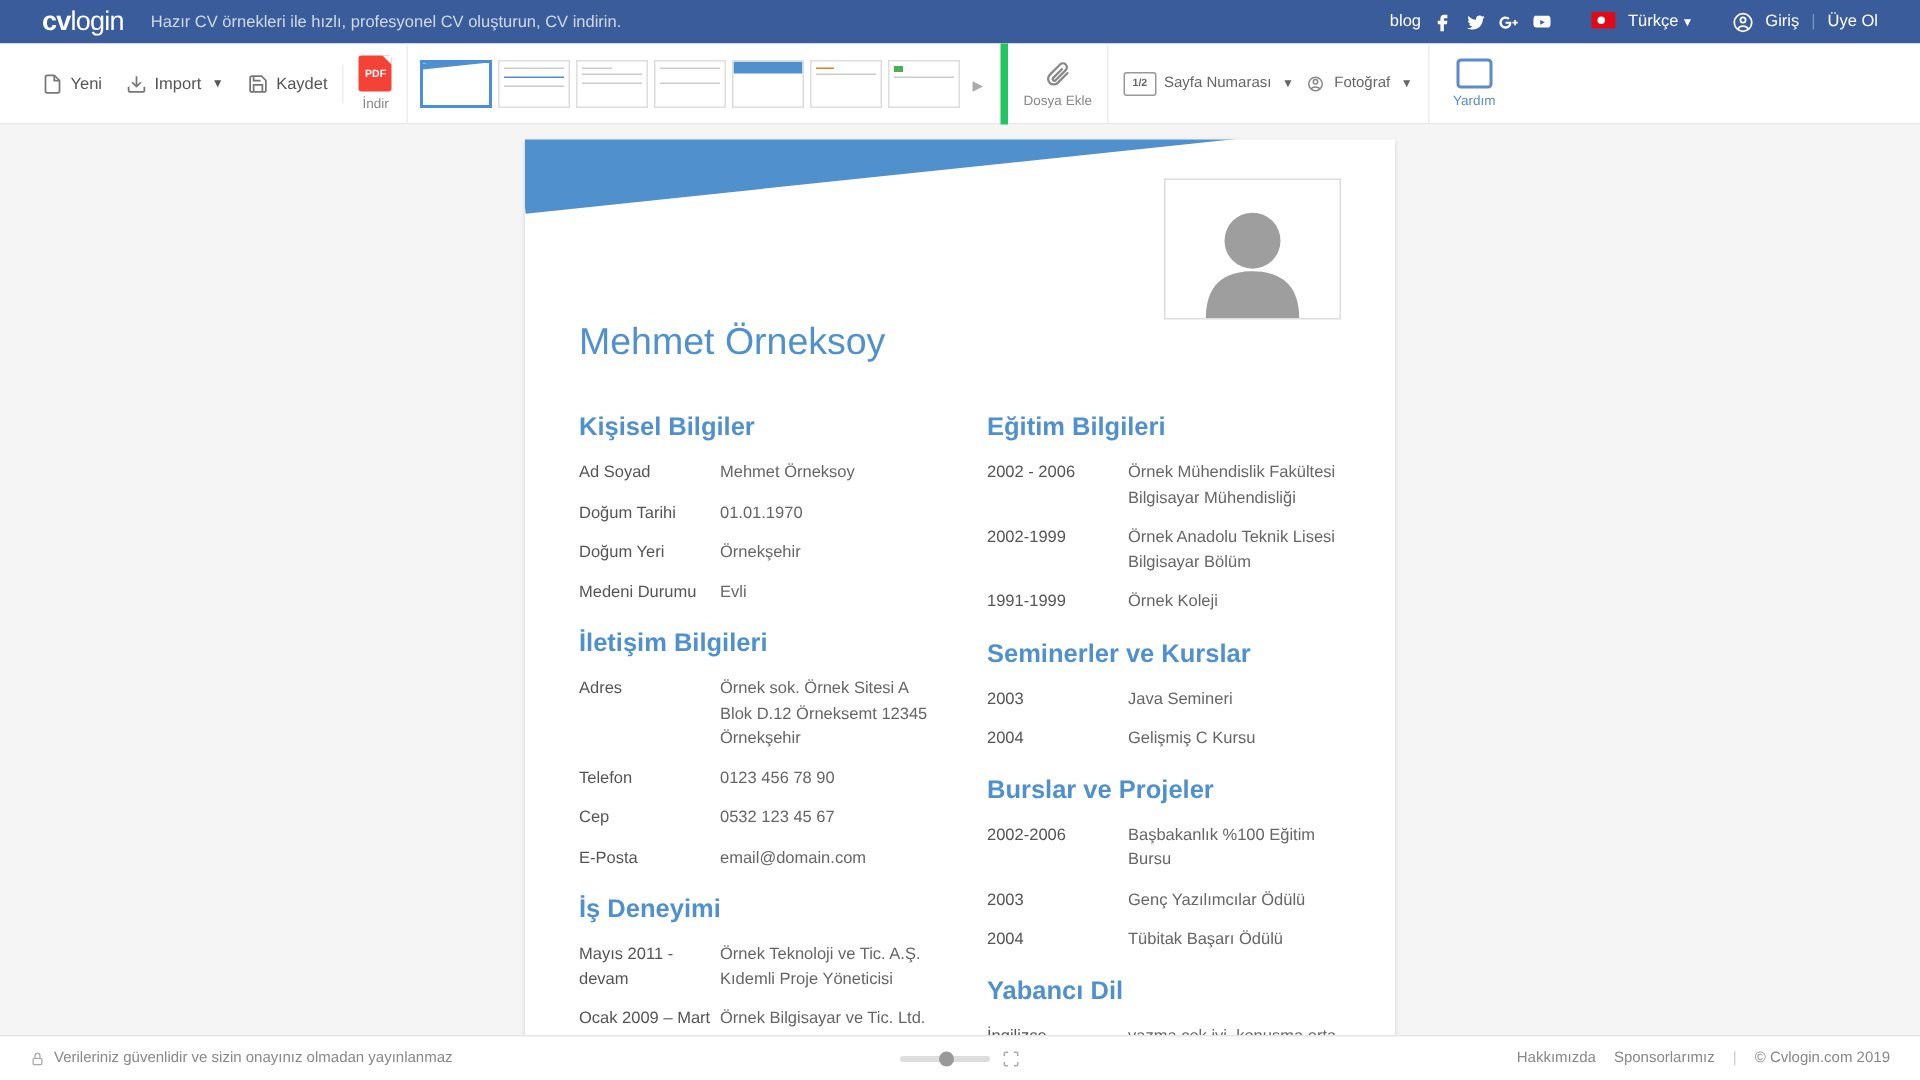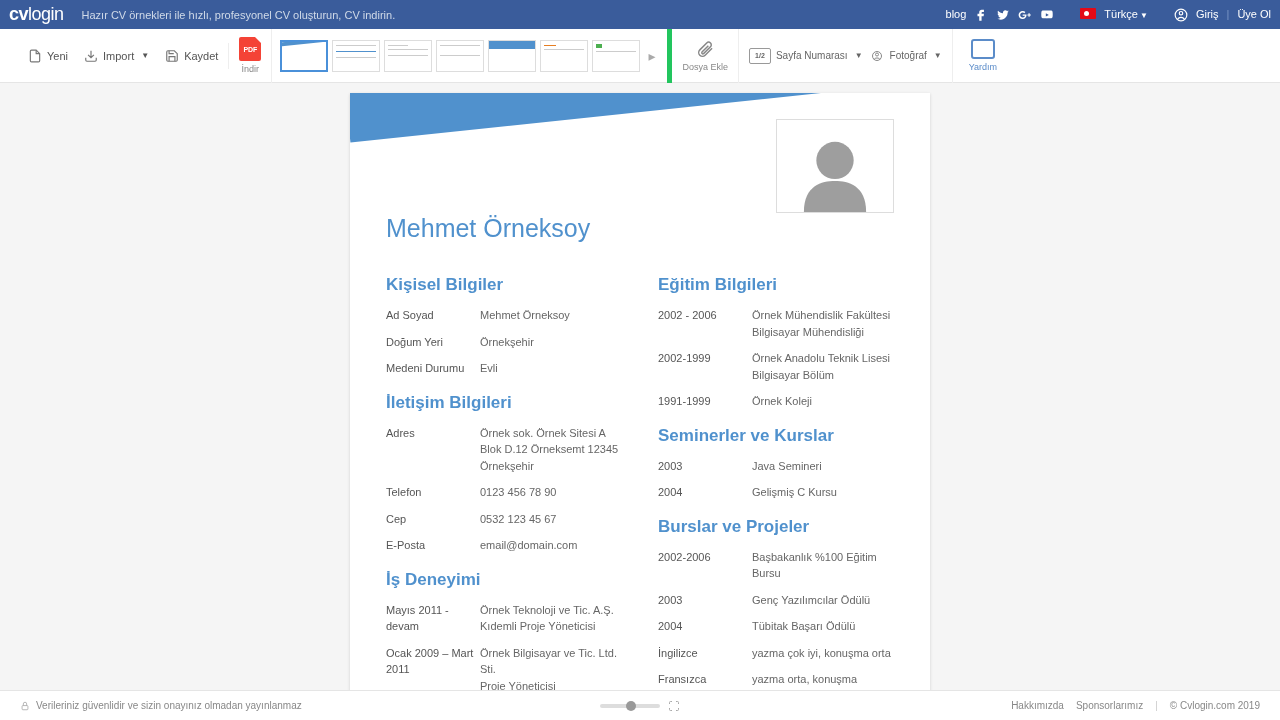--- a/index.html
+++ b/index.html
@@ -1,17 +1,17 @@
 <!DOCTYPE html>
 <html><head>
 <meta charset="utf-8">
 <style>
 *{box-sizing:border-box;margin:0;padding:0;font-family:Arial,sans-serif}
 body{background:#fff;font-size:12px;color:#555}
-.topbar{background:#3a5c9b;height:29px;display:flex;align-items:center;padding:0 9px;color:#fff}
+.topbar{background:#3a5c9b;height:29px;display:flex;align-items:center;padding:0 28px;color:#fff}
 .logo{font-size:18px;font-weight:400;margin-right:18px;letter-spacing:-0.5px}
 .logo b{font-weight:700}
 .tagline{font-size:11px;color:#d0dae8}
 .topright{margin-left:auto;display:flex;align-items:flex-start;gap:8px;font-size:11px}
 .topright .ic{width:14px;height:14px;display:inline-block}
 .topright span{cursor:pointer}
 .flag{width:16px;height:11px;background:#e30a17;display:inline-block;border-radius:1px;position:relative}
 .flag:after{content:"";position:absolute;width:5px;height:5px;border-radius:50%;background:#fff;left:4px;top:3px}
 .sep{color:#7a95c4}
 .toolbar{background:#fff;border-bottom:1px solid #e5e5e5;height:54px;display:flex;align-items:center;padding:0 20px;gap:0}
@@ -189,20 +189,24 @@
 <div class="pbody">
 <div class="name">Mehmet Örneksoy</div>
 <div class="cols">
 <div class="col">
 <div class="sect">Kişisel Bilgiler</div>
 <div class="row">
               <span class="lbl">Ad Soyad</span>
               <span class="val">Mehmet Örneksoy</span>
             </div>
 <div class="row">
+              <span class="lbl">Doğum Tarihi</span>
+              <span class="val">01.01.1970</span>
+            </div>
+<div class="row">
               <span class="lbl">Doğum Yeri</span>
               <span class="val">Örnekşehir</span>
             </div>
 <div class="row">
               <span class="lbl">Medeni Durumu</span>
               <span class="val">Evli</span>
             </div>
 <div class="sect">İletişim Bilgileri</div>
 <div class="row">
               <span class="lbl">Adres</span>
@@ -266,20 +270,21 @@
               <span class="val">Başbakanlık %100 Eğitim Bursu</span>
             </div>
 <div class="row">
               <span class="lbl">2003</span>
               <span class="val">Genç Yazılımcılar Ödülü</span>
             </div>
 <div class="row">
               <span class="lbl">2004</span>
               <span class="val">Tübitak Başarı Ödülü</span>
             </div>
+<div class="sect">Yabancı Dil</div>
 <div class="row">
               <span class="lbl">İngilizce</span>
               <span class="val">yazma çok iyi, konuşma orta</span>
             </div>
 <div class="row">
               <span class="lbl">Fransızca</span>
               <span class="val">yazma orta, konuşma başlangıç</span>
             </div>
 
 </div>

